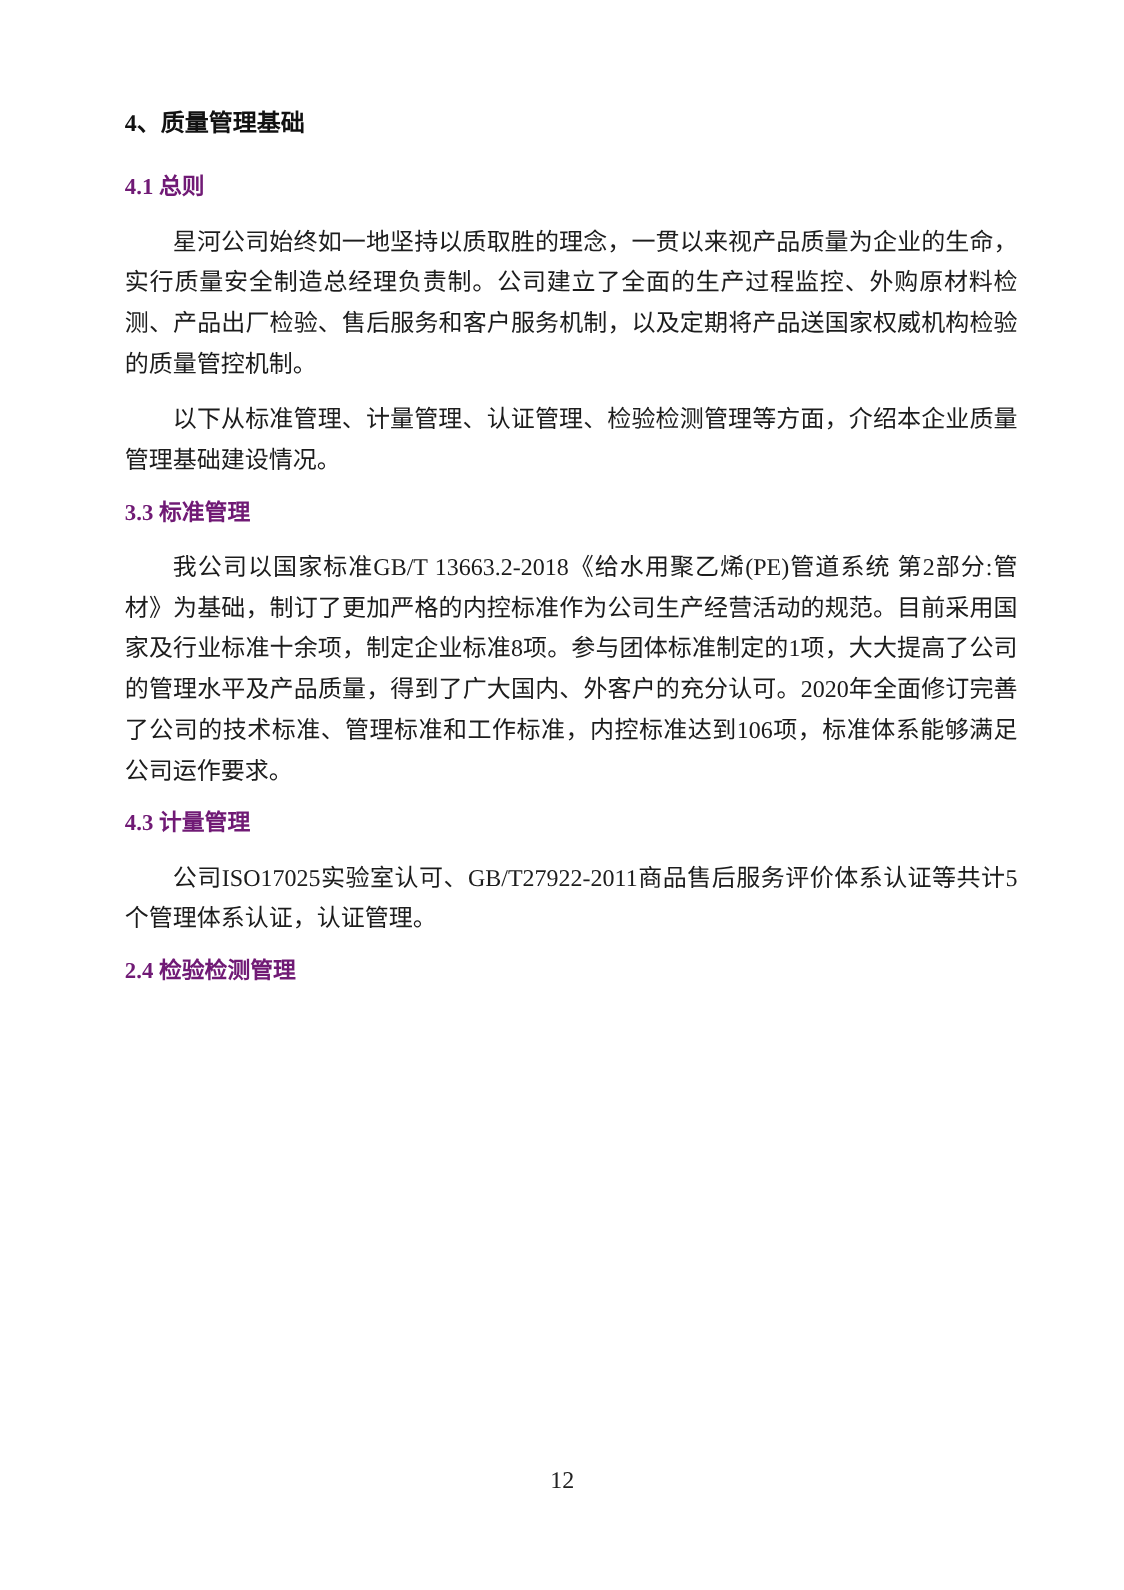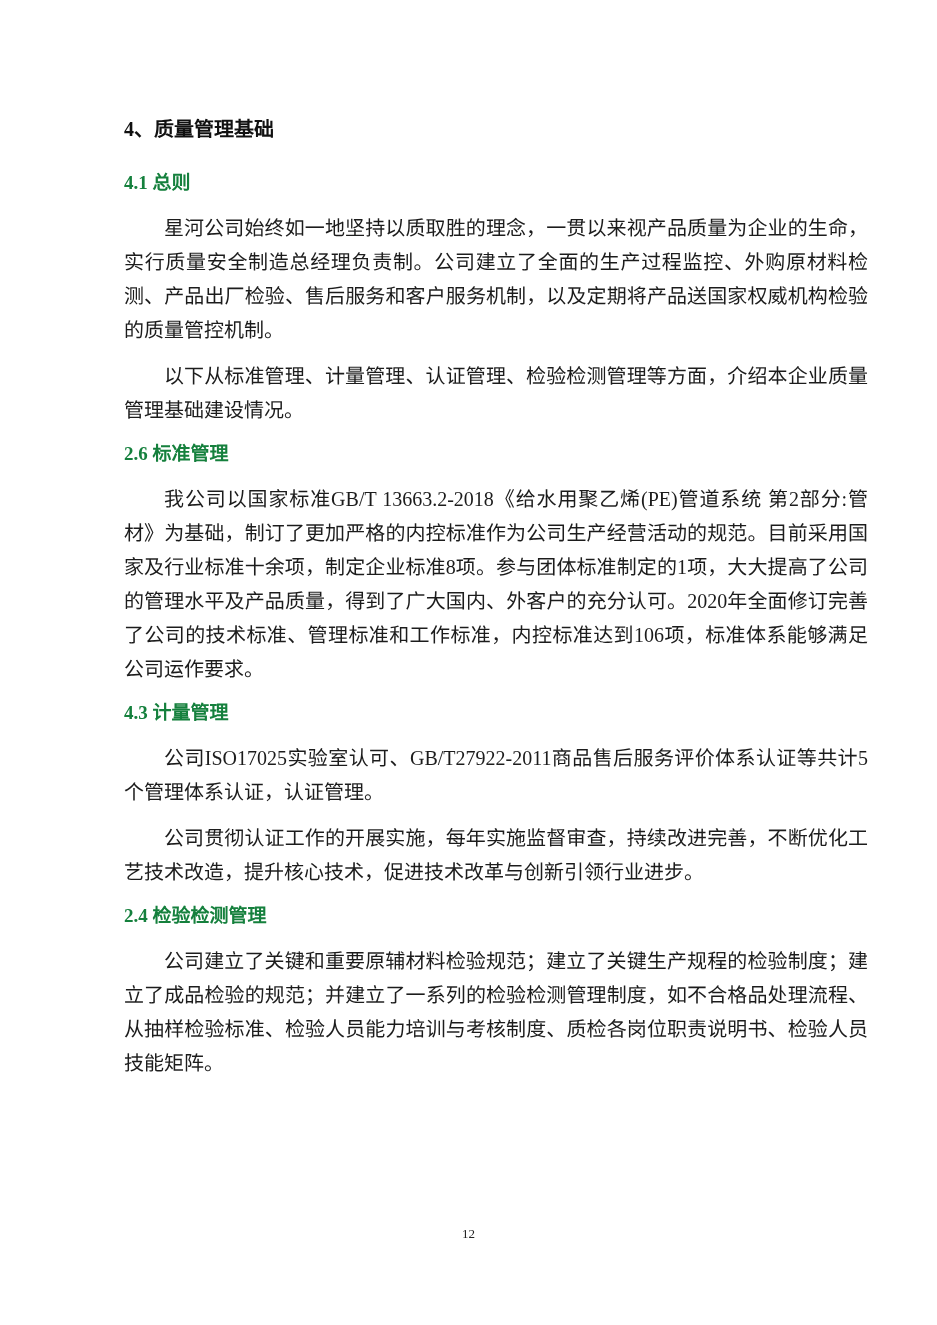--- a/index.html
+++ b/index.html
@@ -10,76 +10,74 @@
   body {
     width: 937px;
     height: 1325px;
     position: relative;
     overflow: hidden;
     font-family: "Liberation Serif", "DejaVu Serif", serif;
     color: #1c1c1c;
   }
   .page {
     position: absolute;
-    left: 124px;
+    left: 104px;
     top: 0;
     width: 744px;
-    padding-top: 116px;
+    padding-top: 90px;
     box-sizing: content-box;
   }
   .h1 {
     font-size: 20px;
     line-height: 26px;
     font-weight: bold;
     color: #111111;
     margin: 0 0 28px 0;
   }
   .h2 {
     font-size: 19px;
     line-height: 25px;
     font-weight: bold;
-    color: #15803d;
+    color: #701a75;
     margin: 14px 0 16px 0;
   }
   .para {
     font-size: 20px;
     line-height: 34px;
     margin: 0 0 12px 0;
     text-indent: 2em;
     text-align: justify;
     color: #1c1c1c;
   }
   .page-footer {
     position: absolute;
     top: 1224px;
     left: 0;
     width: 937px;
     text-align: center;
-    font-size: 13px;
+    font-size: 20px;
     line-height: 20px;
     color: #222222;
   }
 </style>
 </head>
 <body>
 
 <div class="page">
 
   <h1 class="h1">4、质量管理基础</h1>
 
   <h2 class="h2">4.1 总则</h2>
   <p class="para">星河公司始终如一地坚持以质取胜的理念，一贯以来视产品质量为企业的生命，实行质量安全制造总经理负责制。公司建立了全面的生产过程监控、外购原材料检测、产品出厂检验、售后服务和客户服务机制，以及定期将产品送国家权威机构检验的质量管控机制。</p>
   <p class="para">以下从标准管理、计量管理、认证管理、检验检测管理等方面，介绍本企业质量管理基础建设情况。</p>
 
-  <h2 class="h2">2.6 标准管理</h2>
+  <h2 class="h2">3.3 标准管理</h2>
   <p class="para">我公司以国家标准GB/T 13663.2-2018《给水用聚乙烯(PE)管道系统 第2部分:管材》为基础，制订了更加严格的内控标准作为公司生产经营活动的规范。目前采用国家及行业标准十余项，制定企业标准8项。参与团体标准制定的1项，大大提高了公司的管理水平及产品质量，得到了广大国内、外客户的充分认可。2020年全面修订完善了公司的技术标准、管理标准和工作标准，内控标准达到106项，标准体系能够满足公司运作要求。</p>
 
   <h2 class="h2">4.3 计量管理</h2>
 
   <p class="para">公司ISO17025实验室认可、GB/T27922-2011商品售后服务评价体系认证等共计5个管理体系认证，认证管理。</p>
-  <p class="para">公司贯彻认证工作的开展实施，每年实施监督审查，持续改进完善，不断优化工艺技术改造，提升核心技术，促进技术改革与创新引领行业进步。</p>
 
   <h2 class="h2">2.4 检验检测管理</h2>
-  <p class="para">公司建立了关键和重要原辅材料检验规范；建立了关键生产规程的检验制度；建立了成品检验的规范；并建立了一系列的检验检测管理制度，如不合格品处理流程、从抽样检验标准、检验人员能力培训与考核制度、质检各岗位职责说明书、检验人员技能矩阵。</p>
 
 </div>
 
 <div class="page-footer">12</div>
 
 </body></html>

